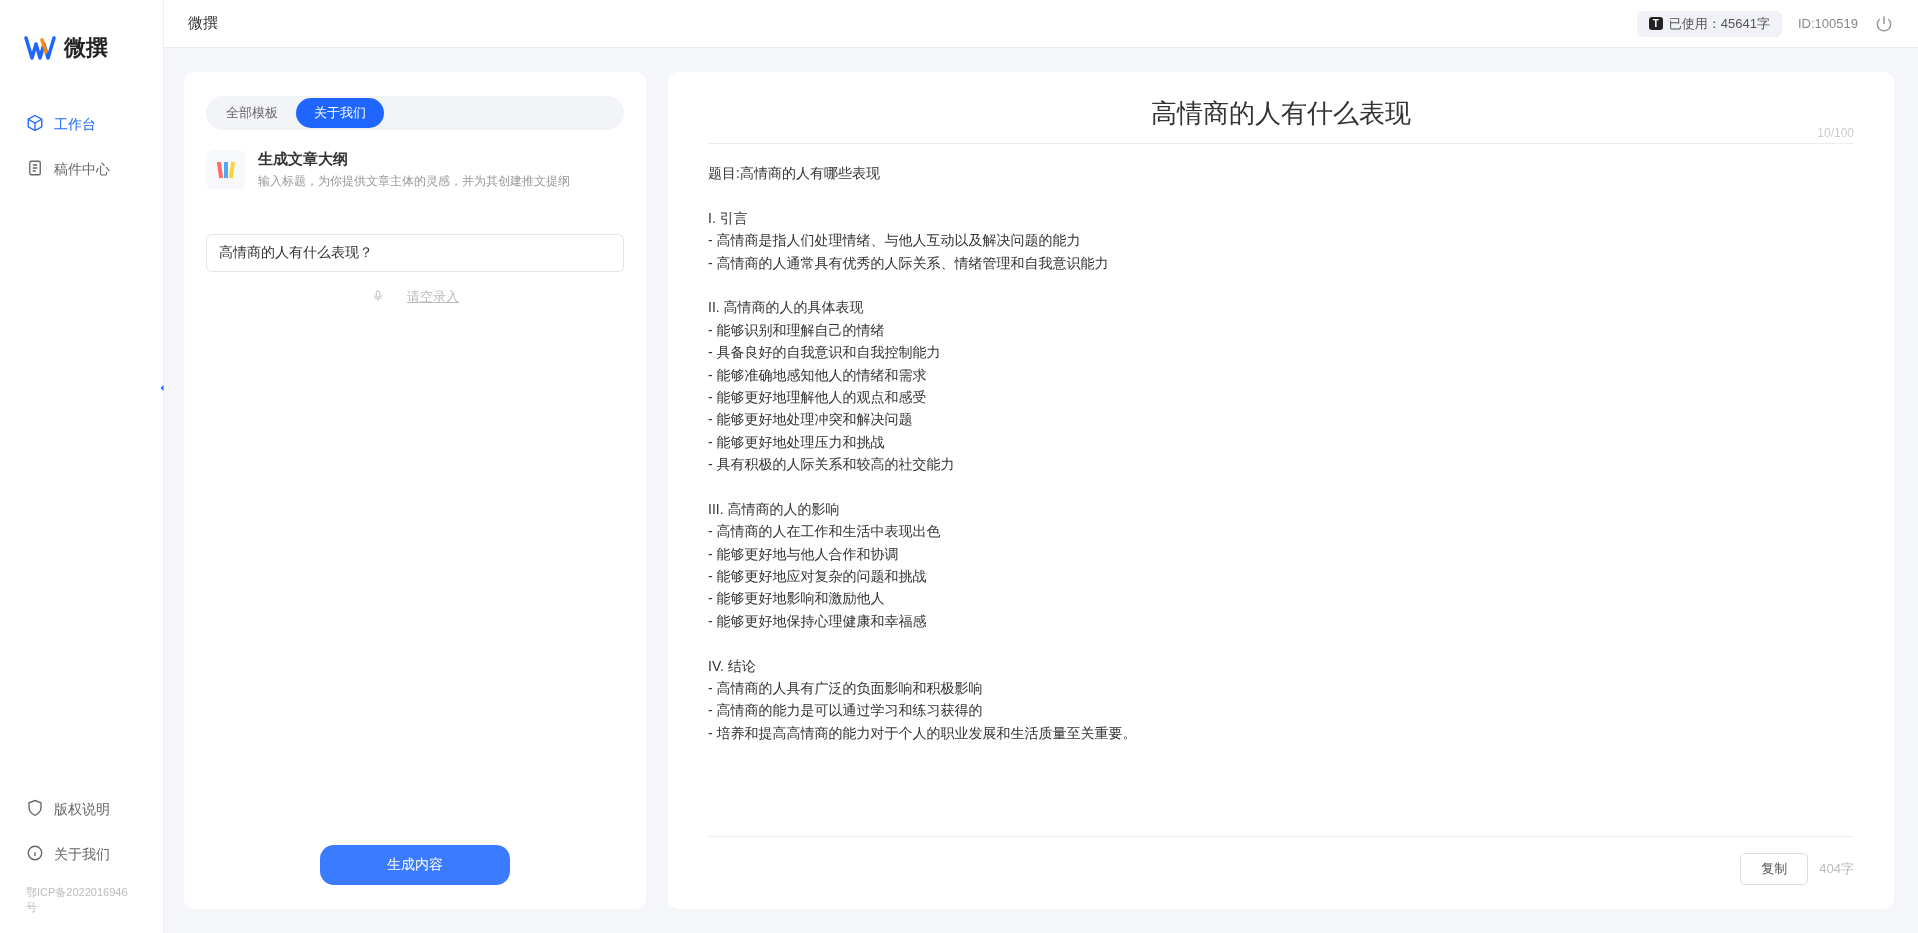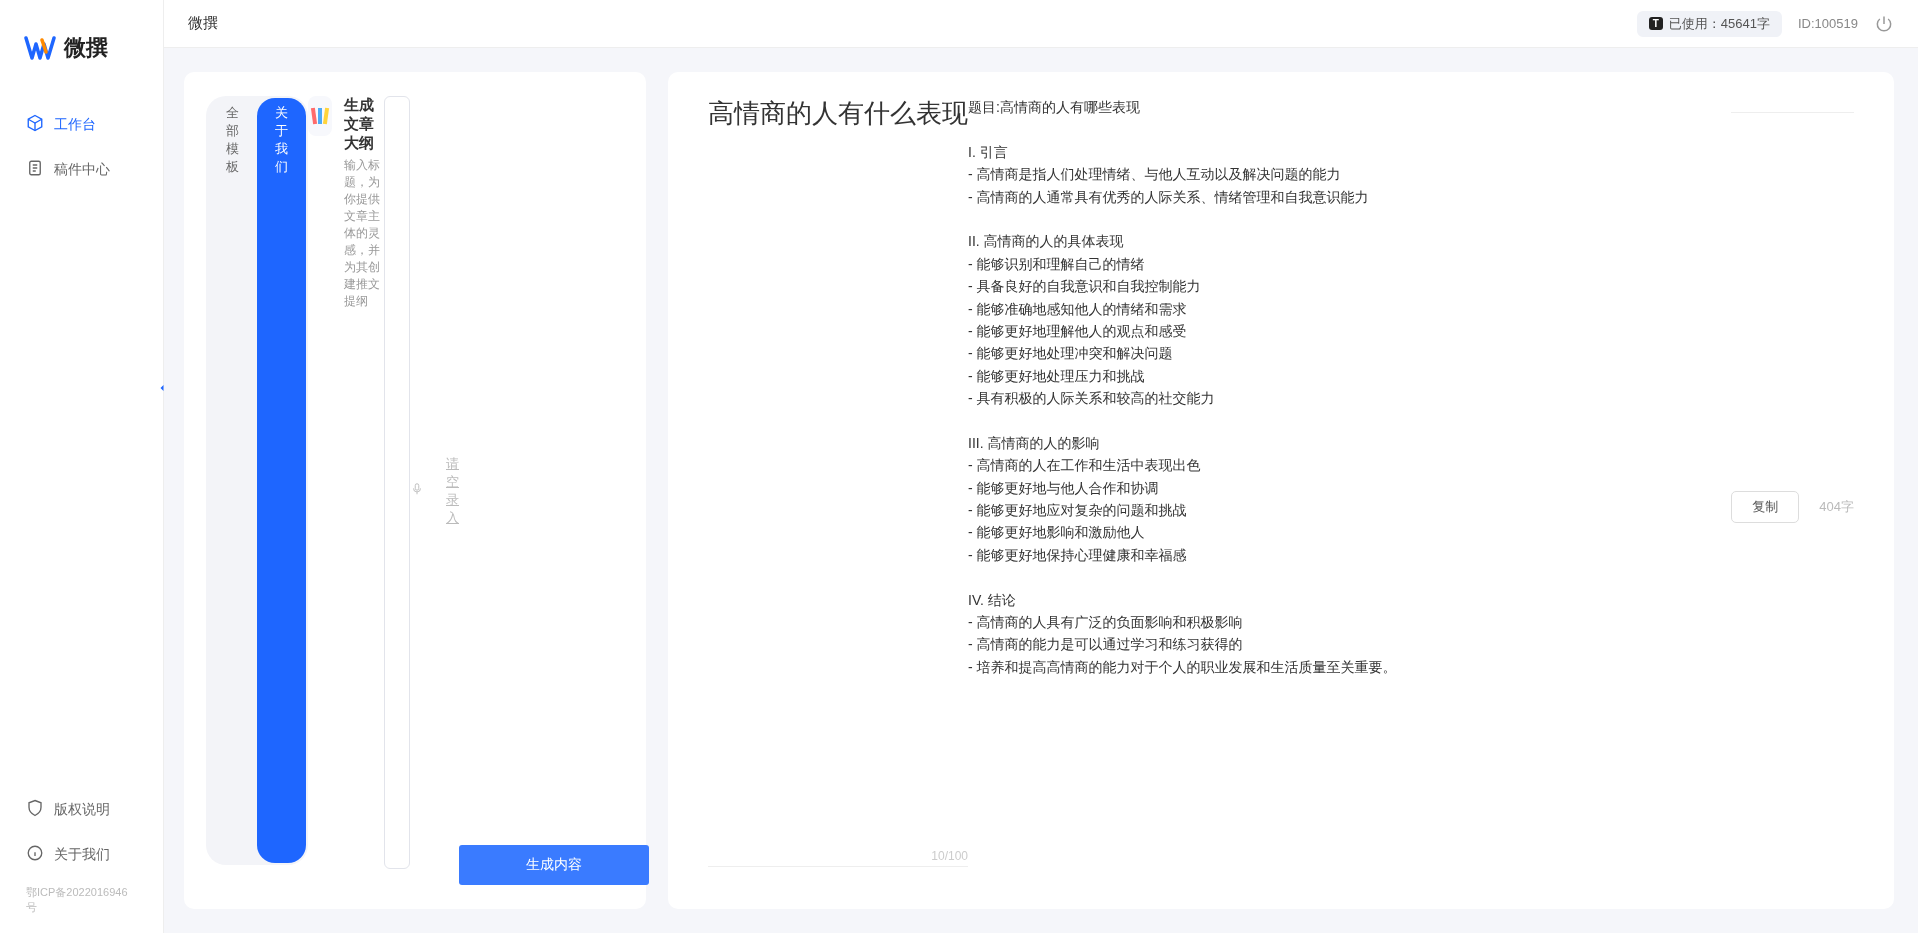--- a/index.html
+++ b/index.html
@@ -25,47 +25,47 @@
 .topbar { height: 48px; background: #fff; display: flex; align-items: center; padding: 0 24px; gap: 16px; border-bottom: 1px solid #eee; }
 .topbar-title { font-size: 15px; font-weight: 500; }
 .topbar-spacer { flex: 1; }
 .usage-pill { display: inline-flex; align-items: center; gap: 6px; background: #f0f2f7; border-radius: 6px; padding: 4px 12px; font-size: 13px; color: #555; }
 .usage-pill .badge { background: #222; color: #fff; font-size: 10px; border-radius: 3px; padding: 1px 4px; font-weight: 600; }
 .id-text { font-size: 13px; color: #888; }
 .power-btn { width: 20px; height: 20px; color: #999; cursor: pointer; }
 
 
 .content { flex: 1; display: flex; gap: 22px; padding: 24px 24px 24px 20px; background: #f5f6fa; }
-.panel { background: #fff; border-radius: 10px; display: flex; }
+.panel { background: #fff; border-radius: 10px; display: flex; flex-direction: column; }
 .left-panel { width: 462px; padding: 24px 22px; position: relative; }
 .right-panel { flex: 1; padding: 24px 40px; }
 
 
 .tabs { display: inline-flex; background: #f3f4f8; border-radius: 20px; padding: 2px; margin-bottom: 20px; }
 .tab { padding: 6px 18px; border-radius: 18px; font-size: 13px; color: #666; cursor: pointer; }
 .tab.active { background: #1e66ff; color: #fff; }
 .card-head { display: flex; gap: 12px; align-items: flex-start; margin-bottom: 44px; }
 .card-icon { width: 40px; height: 40px; background: #f7f8fc; border-radius: 8px; display: flex; align-items: center; justify-content: center; }
 .card-title { font-size: 15px; font-weight: 600; margin-bottom: 4px; }
 .card-desc { font-size: 12px; color: #999; }
 .field-label-row { display: flex; justify-content: space-between; align-items: baseline; margin-bottom: 8px; }
 .field-label { font-size: 13px; color: #555; }
 .char-count { font-size: 12px; color: #bbb; }
 .text-input { width: 100%; border: 1px solid #e2e4eb; border-radius: 6px; padding: 10px 12px; font-size: 14px; color: #333; outline: none; margin-bottom: 16px; }
 .voice-hint { display: flex; align-items: center; justify-content: center; gap: 22px; font-size: 13px; color: #bbb; cursor: pointer; text-decoration: underline; }
 .voice-hint svg { width: 14px; height: 14px; }
 .generate-row { margin-top: auto; display:flex; justify-content:center; padding-top: 20px; }
-.generate-btn { width: 190px; background: #3a7bff; color: #fff; border: none; border-radius: 3px; padding: 11px 0; font-size: 14px; cursor: pointer; text-align: center; }
+.generate-btn { width: 190px; background: #3a7bff; color: #fff; border: none; border-radius: 14px; padding: 11px 0; font-size: 14px; cursor: pointer; text-align: center; }
 
 
 .doc-header { position: relative; border-bottom: 1px solid #eee; padding-bottom: 12px; margin-bottom: 18px; }
 .doc-title { font-size: 26px; font-family: "Songti SC", SimSun, serif; text-align: center; font-weight: 500; }
 .doc-count { font-size: 12px; color: #ccc; position: absolute; right: 0; bottom: 3px; }
 .doc-body { font-size: 14px; line-height: 1.6; color: #333; white-space: pre-line; flex: 1; overflow: auto; }
-.doc-footer { display: flex; justify-content: flex-end; align-items: center; gap: 20px; padding-top: 16px; border-top: 1px solid #eee; margin-top: 16px; }
+.doc-footer { display: flex; justify-content: flex-end; align-items: center; gap: 11px; padding-top: 16px; border-top: 1px solid #eee; margin-top: 16px; }
 .copy-btn { border: 1px solid #ddd; background: #fff; border-radius: 5px; padding: 6px 20px; font-size: 13px; color: #555; cursor: pointer; }
 .word-count { font-size: 13px; color: #bbb; }
 </style>
 </head>
 <body>
 
 <div class="app">
 
   <div class="sidebar">
     <div class="logo">

